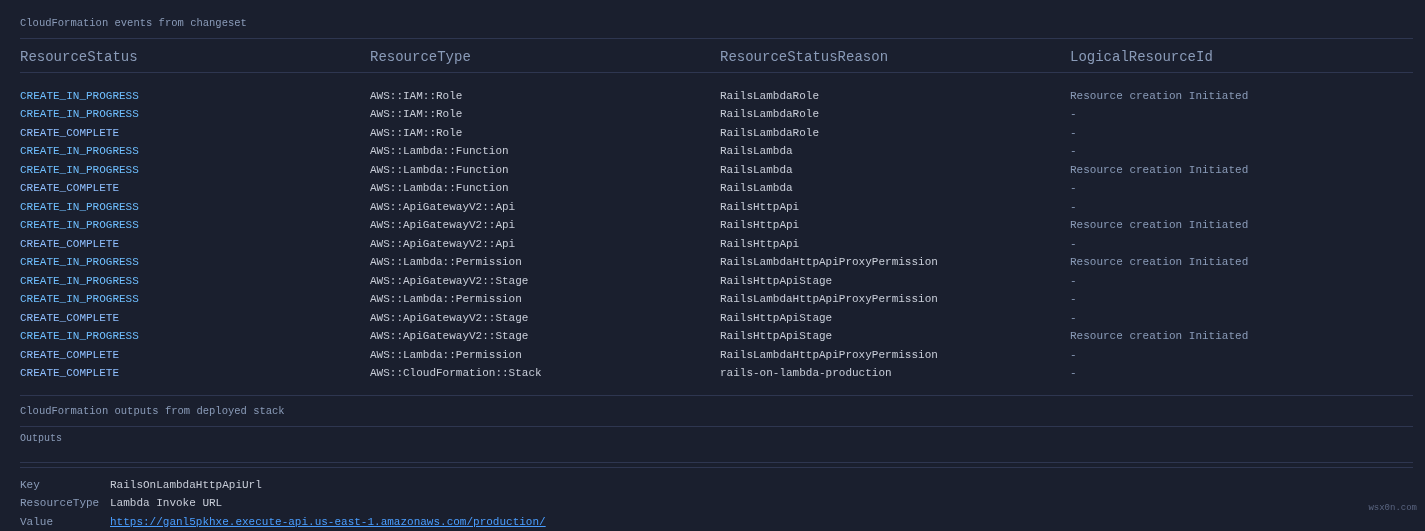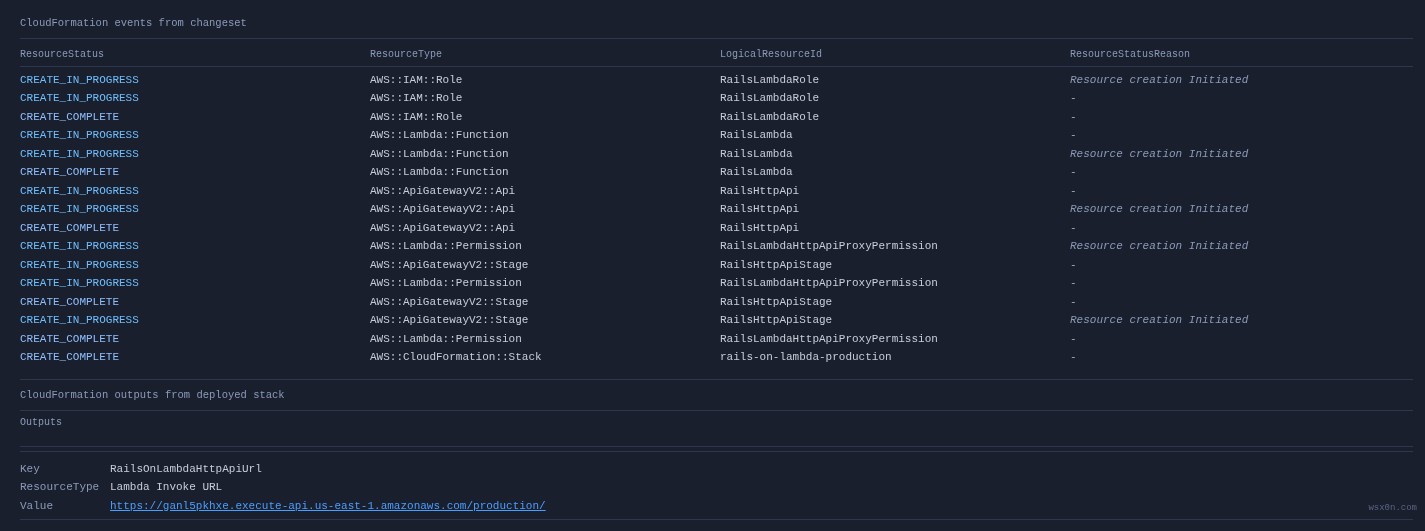--- a/index.html
+++ b/index.html
@@ -37,23 +37,23 @@
       border: none;
       border-top: 1px solid #2e3650;
       margin: 2px 0 2px 0;
     }
 
     .table-header {
       display: grid;
       grid-template-columns: 350px 350px 350px 1fr;
       padding: 4px 0;
       color: #8a9bb8;
-      font-size: 10px;
+      font-size: 14px;
       border-bottom: 1px solid #2e3650;
-      margin-bottom: 4px;
+      margin-bottom: 14px;
     }
 
     .table-row {
       display: grid;
       grid-template-columns: 350px 350px 350px 1fr;
       padding: 1px 0;
     }
 
     .status-in-progress {
       color: #6fbfff;
@@ -66,21 +66,20 @@
     .resource-type {
       color: #c8cdd8;
     }
 
     .logical-id {
       color: #c8cdd8;
     }
 
     .status-reason {
       color: #8a9bb8;
-      font-style: italic;
     }
 
     .outputs-section {
       margin-top: 12px;
     }
 
     .outputs-header {
       color: #8a9bb8;
       font-size: 10px;
       margin-bottom: 4px;
@@ -125,22 +124,22 @@
 <body>
 
 <div class="main-content">
 
   <div class="section-title">CloudFormation events from changeset</div>
   <hr class="divider">
 
   <div class="table-header">
     <div>ResourceStatus</div>
     <div>ResourceType</div>
+    <div>ResourceStatusReason</div>
     <div>LogicalResourceId</div>
-    <div>ResourceStatusReason</div>
   </div>
 
   <div id="events-table">
       <div class="table-row">
       <div class="status-in-progress">CREATE_IN_PROGRESS</div>
       <div class="resource-type">AWS::IAM::Role</div>
       <div class="logical-id">RailsLambdaRole</div>
       <div class="status-reason">Resource creation Initiated</div>
     </div>
       <div class="table-row">

